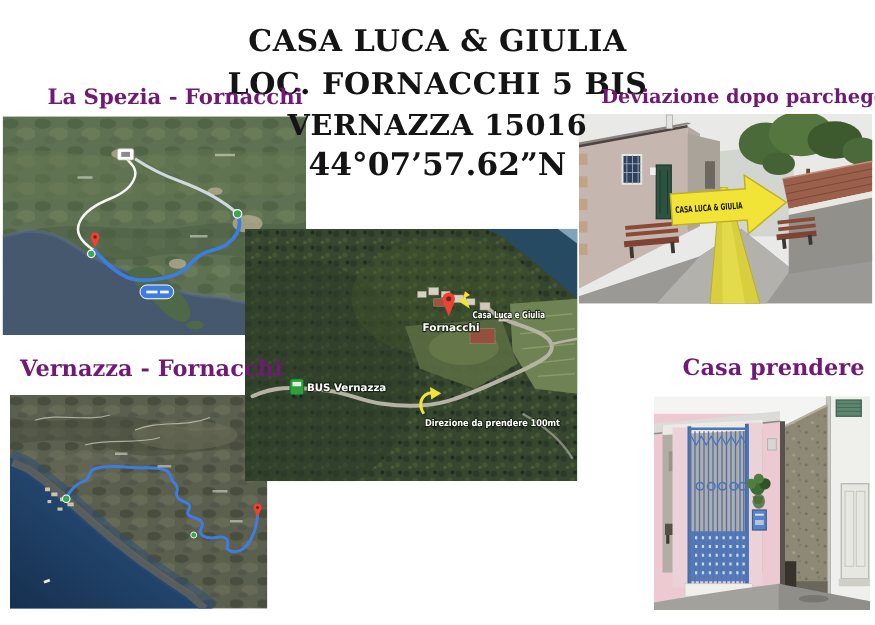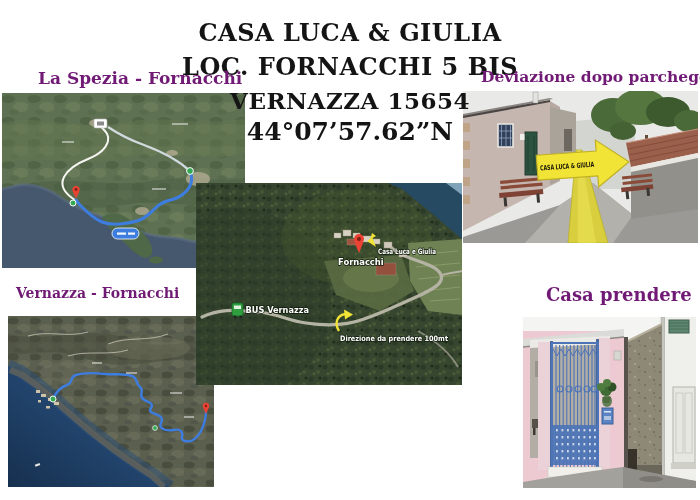--- a/index.html
+++ b/index.html
@@ -21,21 +21,21 @@
     z-index:3;color:var(--title-ink,#141414);font-weight:bold;}
   .title-block .t1{font-size:24px;line-height:34px;letter-spacing:.5px;}
   .title-block .t2{font-size:24px;line-height:34px;letter-spacing:.5px;}
   .title-block .t3{font-size:23px;line-height:33px;letter-spacing:.5px;}
   .title-block .t4{font-size:25px;line-height:30px;}
   .title-block .t5{font-size:21px;line-height:29px;}
 
   .caption{position:absolute;z-index:3;font-weight:bold;color:#701a75;white-space:nowrap;text-align:center;}
   .cap-laspezia{left:38px;top:68px;font-size:17px;}
   .cap-deviazione{left:481px;top:67px;font-size:15.5px;}
-  .cap-vernazza{left:16px;top:285px;font-size:14px;}
+  .cap-vernazza{left:16px;top:285px;font-size:18px;}
   .cap-casa{left:546px;top:284px;font-size:18px;}
 
   
   .route-stroke{stroke:var(--route-blue,#3e7de0);}
   .pin-fill{fill:var(--pin-red,#ea4335);}
   .green-fill{fill:var(--marker-green,#34a853);}
   .yellow-fill{fill:var(--arrow-yellow,#f2e436);}
   .yellow-stroke{stroke:var(--arrow-yellow,#f2e436);}
   .gate-blue{fill:var(--gate-blue,#4d74b6);}
   .gate-blue-s{stroke:var(--gate-blue,#4d74b6);}
@@ -45,21 +45,21 @@
   .arrowtext{fill:#141405;font-family:"DejaVu Sans",sans-serif;font-weight:bold;}
 </style>
 </head>
 <body>
 
 <div class="stage">
 
   <div class="title-block">
     <div class="t1">CASA LUCA &amp; GIULIA</div>
     <div class="t2">LOC. FORNACCHI 5 BIS</div>
-    <div class="t3">VERNAZZA 15654</div>
+    <div class="t3">VERNAZZA 15016</div>
     <div class="t4">44°07’57.62”N</div>
   </div>
 
   <div class="caption cap-laspezia">La Spezia - Fornacchi</div>
   <div class="caption cap-deviazione">Deviazione dopo parcheggio</div>
   <div class="caption cap-vernazza">Vernazza - Fornacchi</div>
   <div class="caption cap-casa">Casa prendere</div>
 
   <div class="panel map-laspezia">
     <svg viewBox="0 0 243 175" preserveAspectRatio="none">

